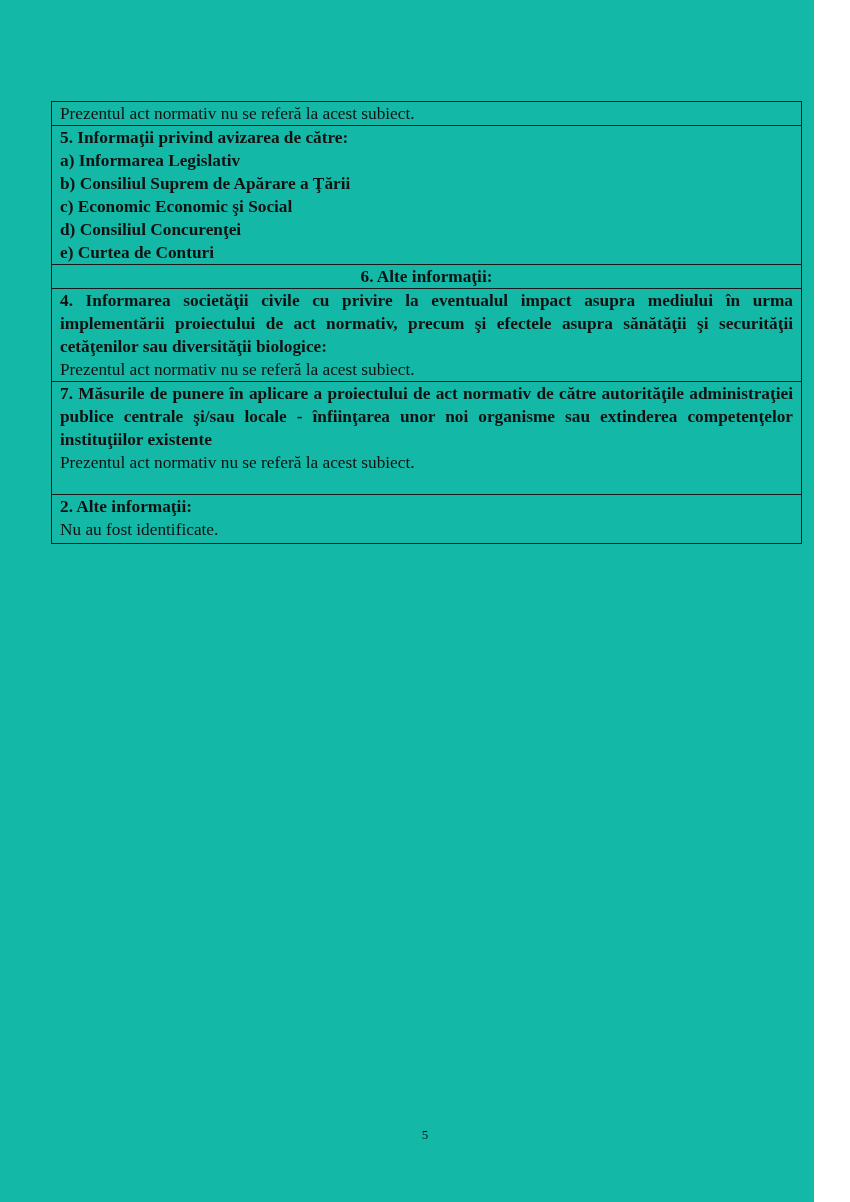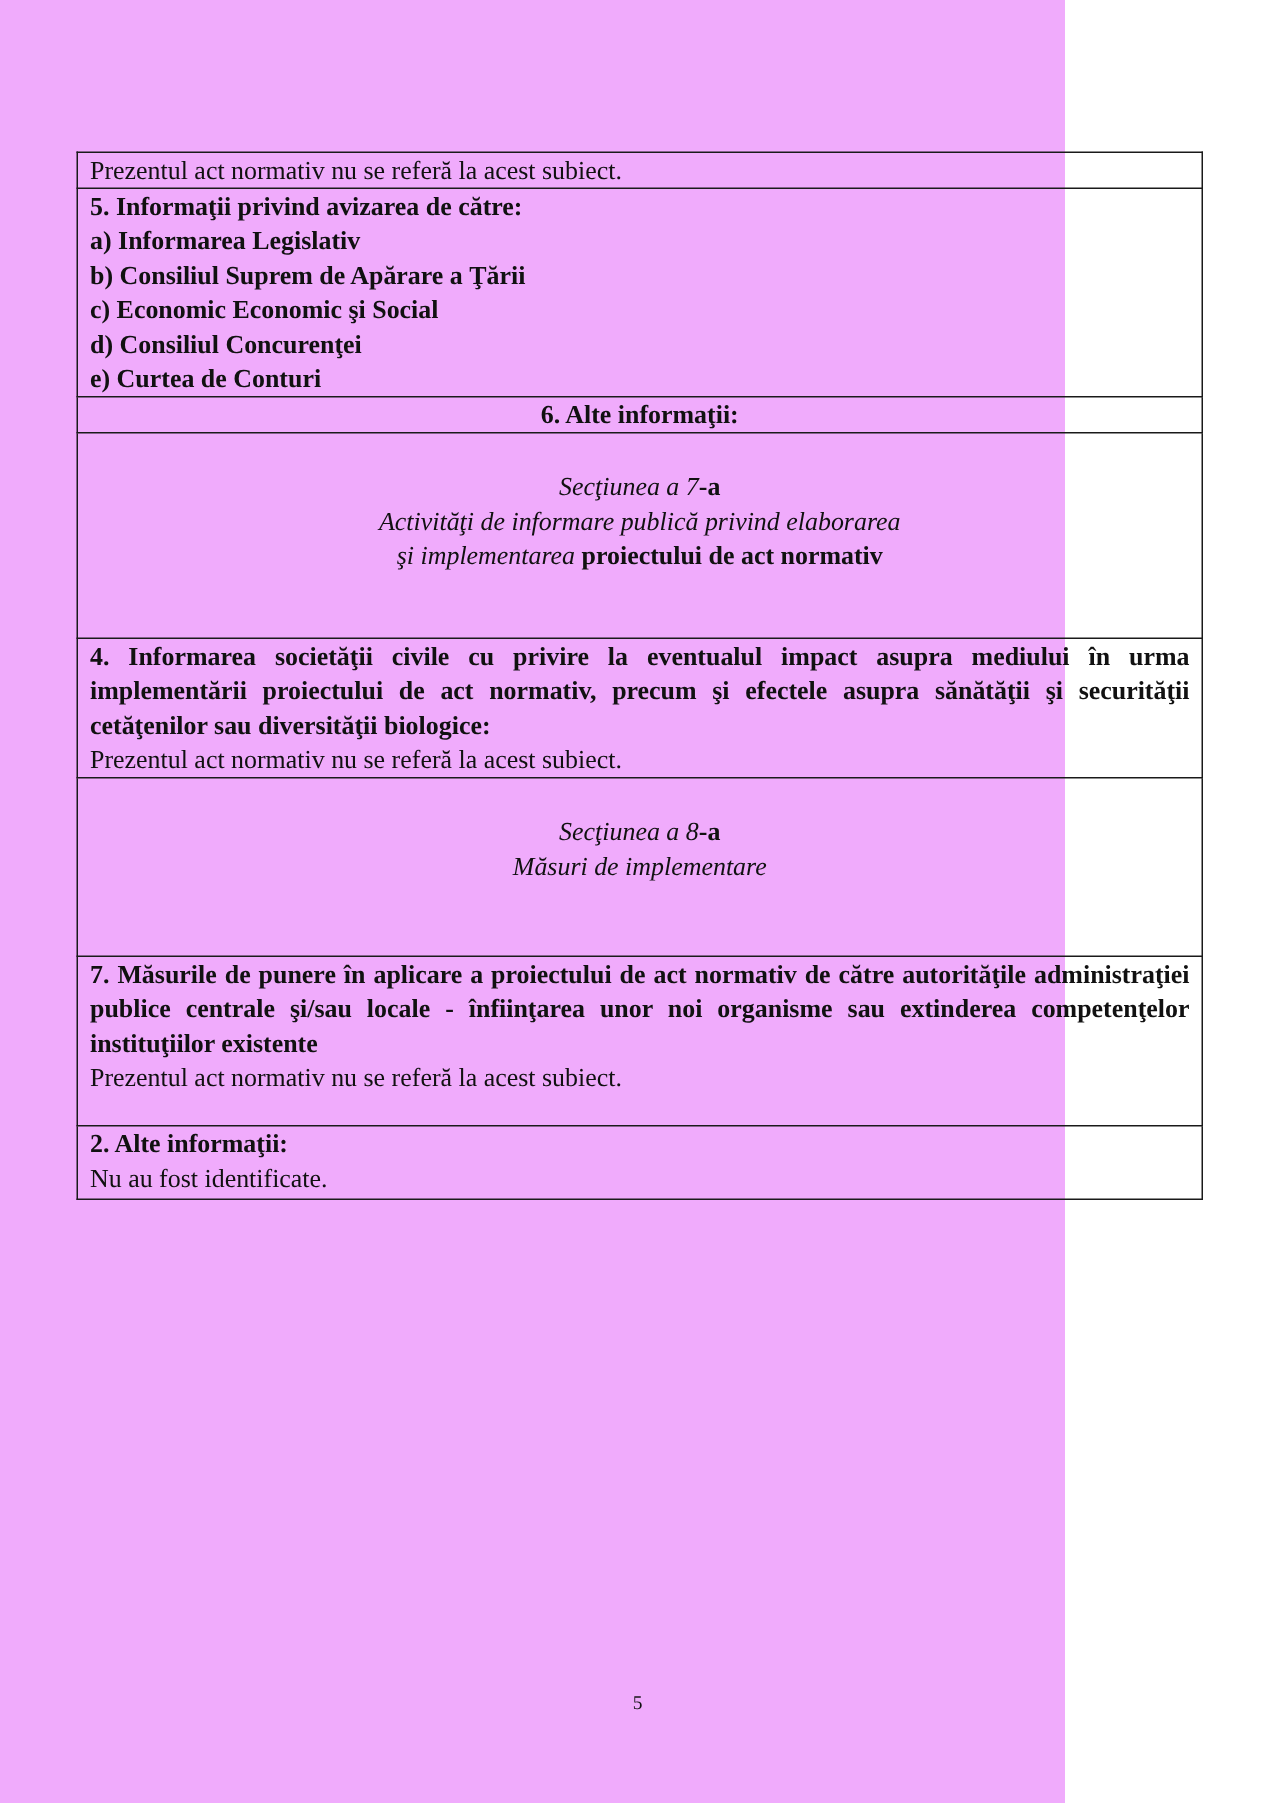--- a/index.html
+++ b/index.html
@@ -1,18 +1,18 @@
 <!DOCTYPE html>
 <html><head>
   <meta charset="utf-8">
   <style>
     html, body { margin: 0; padding: 0; background: #ffffff; }
     body { width: 850px; height: 1202px; position: relative; overflow: hidden;
            font-family: "Liberation Serif", "DejaVu Serif", serif; color: #111; }
-    .page { position: absolute; left: 0; top: 0; width: 710px; height: 1202px; background: #f0abfc; }
+    .page { position: absolute; left: 0; top: 0; width: 814px; height: 1202px; background: #14b8a6; }
     table.form { position: absolute; left: 51px; top: 101px; width: 751px;
                  border-collapse: collapse; table-layout: fixed; }
     table.form td { border: 1.4px solid #1a1a1a; padding: 0 8px 0 8px; vertical-align: top;
                     font-size: 17.3px; line-height: 23px; }
     .b { font-weight: bold; }
     .just { text-align: justify; }
     .center { text-align: center; }
     .it { font-style: italic; }
     .sect { padding-top: 24px !important; padding-bottom: 0 !important; }
     .line { display: block; }
@@ -48,37 +48,24 @@
         <span class="line">c) Economic Economic şi Social</span>
         <span class="line">d) Consiliul Concurenţei</span>
         <span class="line">e) Curtea de Conturi</span>
       </td>
     </tr>
     <tr class="r3">
       <td class="b">
         <span>6. Alte informaţii:</span>
       </td>
     </tr>
-    <tr class="r4">
-      <td class="center sect">
-        <span class="line"><span class="it">Secţiunea a </span><span class="it">7</span><span class="b">-a</span></span>
-        <span class="line it">Activităţi de informare publică privind elaborarea</span>
-        <span class="line"><span class="it">şi implementarea</span><span class="b"> proiectului de act normativ</span></span>
-      </td>
-    </tr>
     <tr class="r6">
       <td>
         <span class="line b just">4. Informarea societăţii civile cu privire la eventualul impact asupra mediului în urma implementării proiectului de act normativ, precum şi efectele asupra sănătăţii şi securităţii cetăţenilor sau diversităţii biologice:</span>
         <span class="line">Prezentul act normativ nu se referă la acest subiect.</span>
-      </td>
-    </tr>
-    <tr class="r8">
-      <td class="center sect">
-        <span class="line"><span class="it">Secţiunea a </span><span class="it">8</span><span class="b">-a</span></span>
-        <span class="line it">Măsuri de implementare</span>
       </td>
     </tr>
     <tr class="r9">
       <td>
         <span class="line b just">7. Măsurile de punere în aplicare a proiectului de act normativ de către autorităţile administraţiei publice centrale şi/sau locale - înfiinţarea unor noi organisme sau extinderea competenţelor instituţiilor existente</span>
         <span class="line">Prezentul act normativ nu se referă la acest subiect.</span>
       </td>
     </tr>
     <tr class="r10">
       <td>

